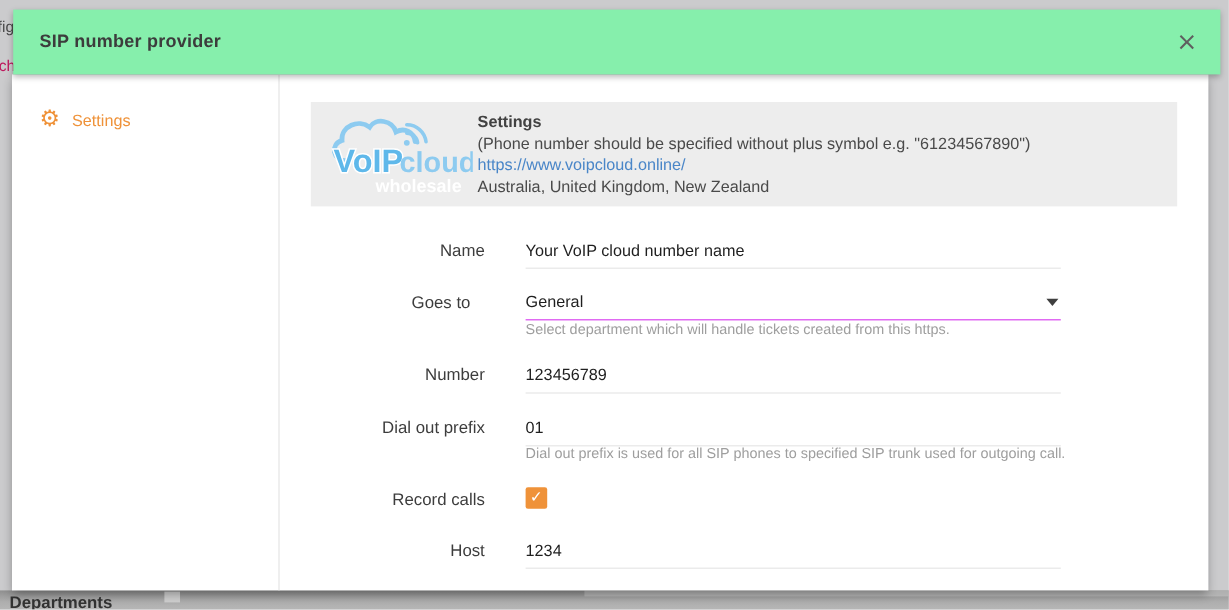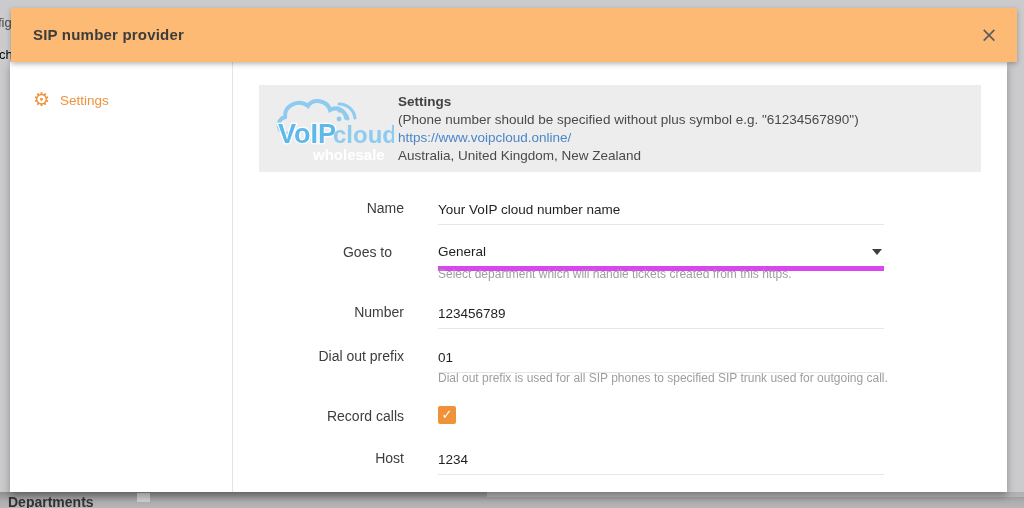--- a/index.html
+++ b/index.html
@@ -1,31 +1,31 @@
 <!DOCTYPE html>
 <html><head>
 <meta charset="utf-8">
 <style>
   * { box-sizing: border-box; margin: 0; padding: 0; }
   html, body { width: 1024px; height: 508px; overflow: hidden; }
   body { font-family: "Liberation Sans", sans-serif; background: #cbcbcd; position: relative; }
 
   
   .bg-frag { position: absolute; color: #4a4a4a; font-size: 13px; }
-  .bg-frag.light { color: #000000; text-align: center; }
+  .bg-frag.light { color: #be185d; text-align: center; }
   .bottom-strip { position: absolute; left: 0; top: 492px; width: 1024px; height: 16px;
                   background: linear-gradient(180deg, #8f8f8f 0%, #aeaeae 60%, #b6b6b6 100%); }
   .bottom-dept { position: absolute; left: 8px; top: 494px; font-size: 14px; font-weight: bold;
                  color: #333; height: 14px; overflow: hidden; }
   .bottom-box { position: absolute; left: 137px; top: 493px; width: 13px; height: 9px; background: #cfcfcf; }
   .bottom-bar { position: absolute; left: 487px; top: 492px; width: 537px; height: 5px; background: #c9c9c9; opacity: .55; }
 
   
   .modal-header { position: absolute; left: 11px; top: 8px; width: 1006px; height: 54px;
-                  background: #fdba74; box-shadow: 0 2px 5px rgba(0,0,0,.28); z-index: 3; }
+                  background: #86efac; box-shadow: 0 2px 5px rgba(0,0,0,.28); z-index: 3; }
   .modal-title { position: absolute; left: 22px; top: 0; line-height: 54px; font-size: 15px;
                  font-weight: bold; color: #3c3c3c; letter-spacing: .2px; }
   .close-btn { position: absolute; right: 15px; top: 14px; width: 26px; height: 26px; border: 0;
                background: transparent; font-size: 21px; line-height: 26px; color: #5f5f5f;
                cursor: pointer; text-align: center; font-family: "DejaVu Sans", sans-serif; }
 
   .modal-body { position: absolute; left: 10px; top: 62px; width: 997px; height: 430px;
                 background: #fff; box-shadow: 0 4px 8px rgba(0,0,0,.32); z-index: 2; }
   .divider-v { position: absolute; left: 222px; top: 0; width: 1px; height: 430px; background: #e4e4e4; }
 
@@ -43,21 +43,21 @@
   .info-title { font-weight: bold; color: #424242; }
   .info-link { color: #4a86c8; text-decoration: none; }
 
   
   .f-label { position: absolute; width: 170px; text-align: right; font-size: 14px; color: #3d3d3d; }
   .f-field { position: absolute; left: 428px; width: 446px; }
   .f-input { width: 100%; border: 0; border-bottom: 1px solid #e6e6e6; background: transparent;
              font-family: "Liberation Sans", sans-serif; font-size: 13.5px; color: #1f1f1f;
              padding: 0 0 7px 0; outline: none; }
   .f-helper { position: absolute; left: 428px; font-size: 12px; color: #9e9e9e; width: 520px; }
-  .f-select { position: relative; width: 100%; border-bottom: 5px solid #d946ef; padding: 0 0 7px 0;
+  .f-select { position: relative; width: 100%; border-bottom: 1px solid #d946ef; padding: 0 0 7px 0;
               font-size: 13.5px; color: #1f1f1f; cursor: pointer; }
   .caret { position: absolute; right: 2px; top: 5px; width: 0; height: 0;
            border-left: 5px solid transparent; border-right: 5px solid transparent;
            border-top: 6px solid #3f3f3f; }
   .checkbox { position: absolute; left: 428px; width: 18px; height: 18px; background: #ef9239;
               border-radius: 2px; color: #fff; font-size: 13px; line-height: 18px; text-align: center;
               cursor: pointer; font-family: "DejaVu Sans", sans-serif; }
 </style>
 </head>
 <body>

